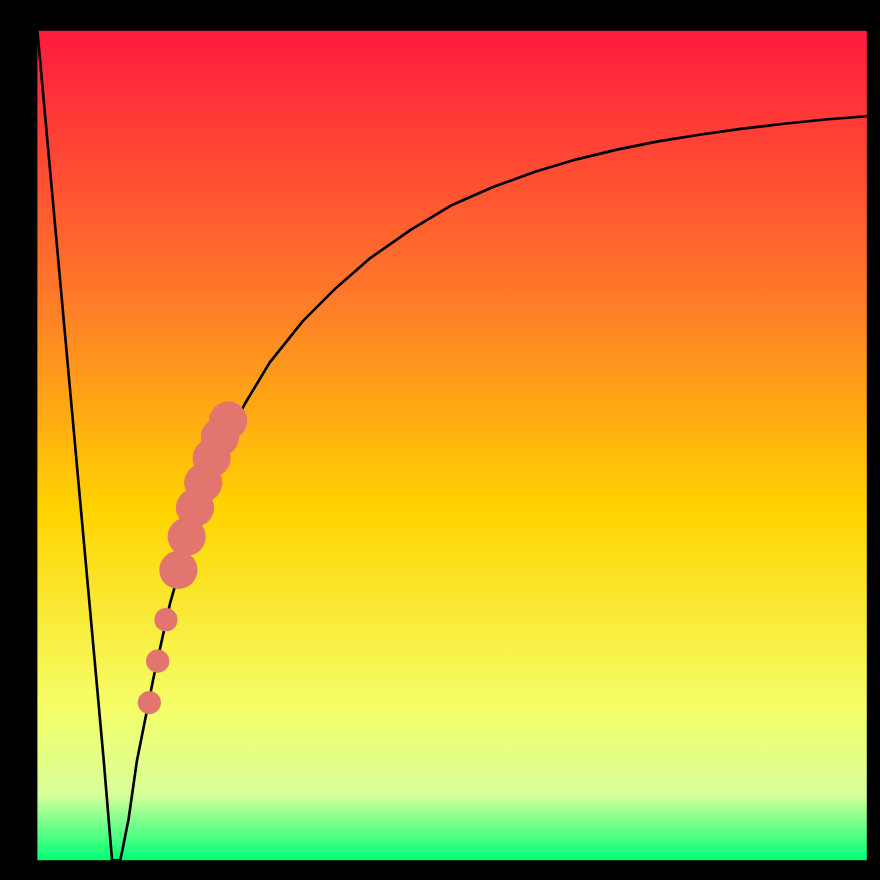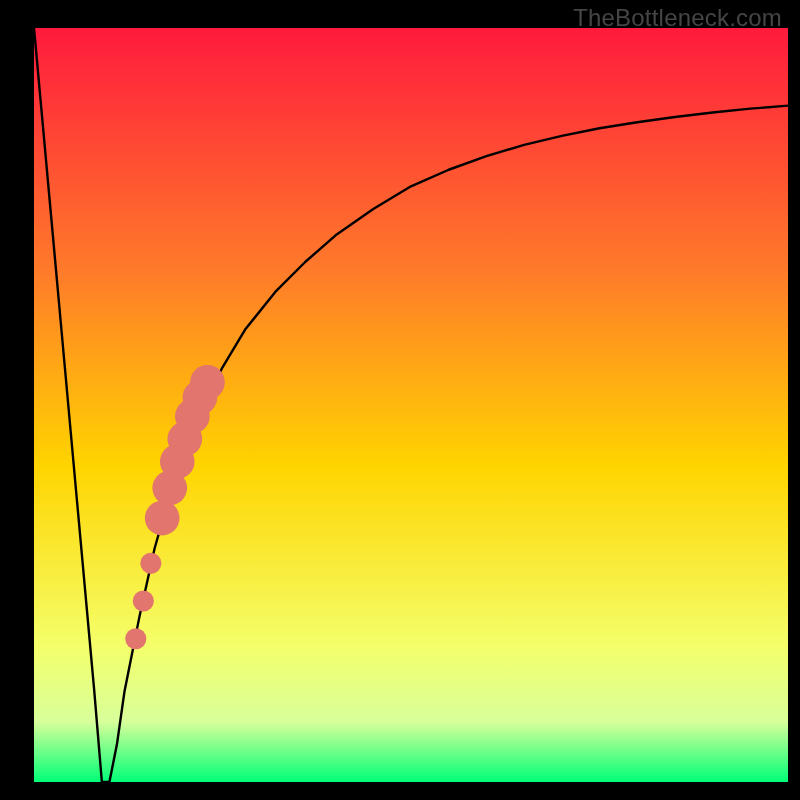--- a/index.html
+++ b/index.html
@@ -33,21 +33,20 @@
     left: 0;
     top: 0;
     width: 800px;
     height: 800px;
   }
 </style>
 </head>
 <body>
 
 <div class="frame">
-  <div class="watermark">TheBottleneck.com</div>
 
   <svg class="plot" viewBox="0 0 800 800">
     <defs>
       <linearGradient id="bg-grad" x1="0" y1="0" x2="0" y2="1">
         <stop id="g0" offset="0%" stop-color="#ff1a3d"></stop>
         <stop id="g1" offset="32%" stop-color="#ff7a2a"></stop>
         <stop id="g2" offset="58%" stop-color="#ffd400"></stop>
         <stop id="g3" offset="82%" stop-color="#f4ff6a"></stop>
         <stop id="g4" offset="92%" stop-color="#d8ff9a"></stop>
         <stop id="g5" offset="100%" stop-color="#00ff77"></stop>

